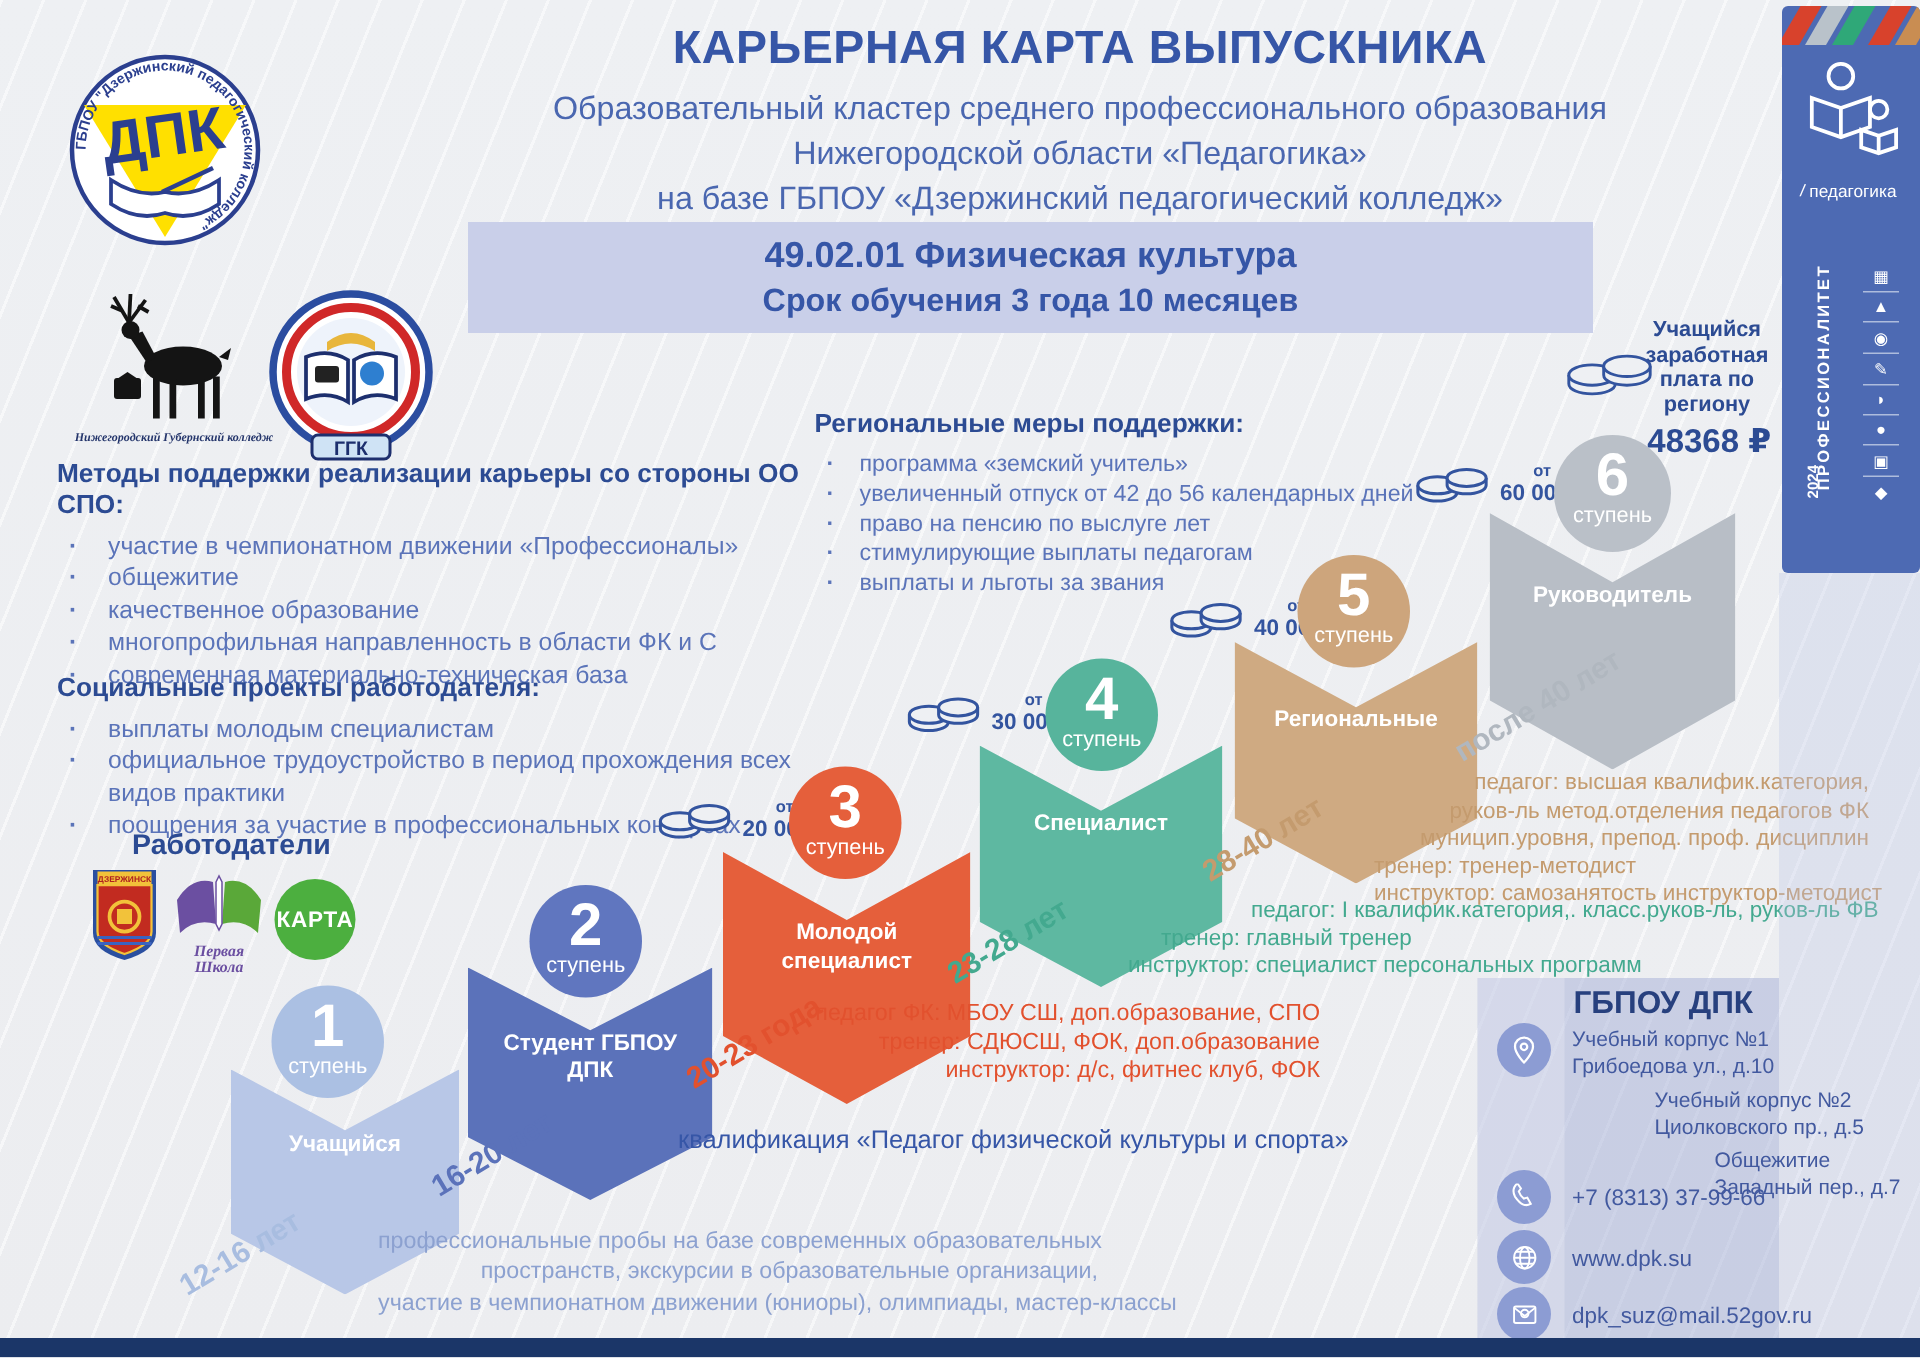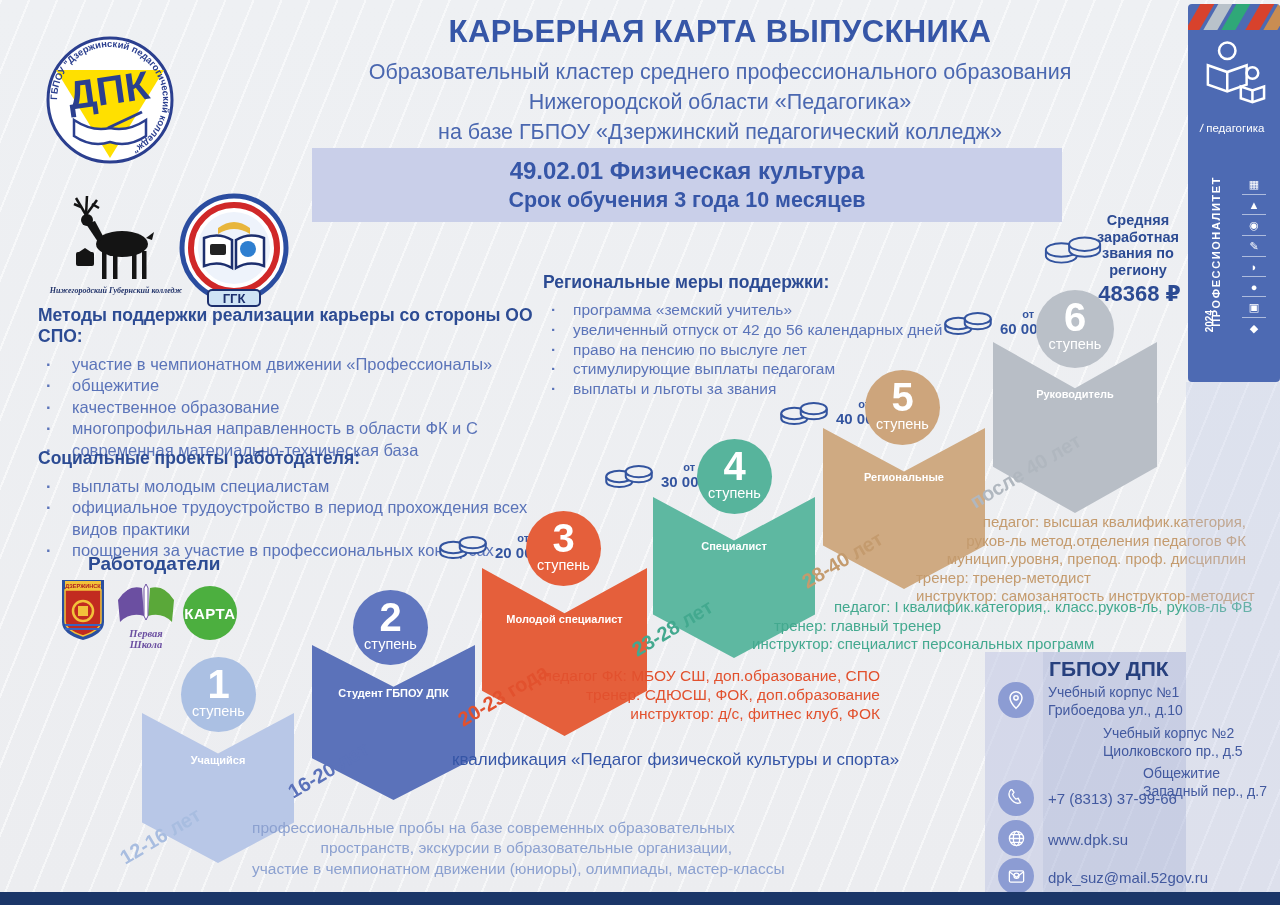--- a/index.html
+++ b/index.html
@@ -39,28 +39,28 @@
   .employers-h { left:88px; top:553px; font-size:19px; font-weight:800; color:#2c4b93; }
   .logo-sema { left:183px; top:586px; width:54px; height:54px; border-radius:50%;
     background:#4caf3f; display:flex; align-items:center; justify-content:center;
     color:#fff; font-weight:800; font-size:15px; letter-spacing:.5px; }
   .pervaya-txt { text-align:center; font-family:"Liberation Serif",serif; font-style:italic;
     color:#6b4fa1; font-size:10.5px; line-height:1.05; font-weight:700; }
 
   
   .chev { position:absolute; clip-path:polygon(0 0,50% 27%,100% 0,100% 73%,50% 100%,0 73%); }
   .role { position:absolute; top:27%; left:10px; right:10px; text-align:center;
-    color:#fff; font-weight:800; font-size:11px; line-height:1.22; }
+    color:#fff; font-weight:800; font-size:15px; line-height:1.22; }
   .badge { position:absolute; border-radius:50%; color:#fff; text-align:center; z-index:3; }
   .badge .n { font-size:40px; font-weight:800; line-height:1; margin-top:7px; }
   .badge .st { font-size:14.5px; font-weight:400; margin-top:-1px; }
   .age { position:absolute; font-weight:800; font-size:20px; white-space:nowrap;
     transform:rotate(-31deg); transform-origin:left center; }
 
-  .s1 .chev{ left:142px; top:713px; width:152px; height:150px; background:#b8c7e7; }
+  .s1 .chev{ left:154px; top:713px; width:152px; height:150px; background:#b8c7e7; }
   .s1 .badge{ left:181px; top:657px; width:75px; height:75px; background:#abc0e3; }
   .s1 .age{ left:122px; top:848px; color:#a8bde0; }
   .s2 .chev{ left:312px; top:645px; width:163px; height:155px; background:#5b72ba; }
   .s2 .badge{ left:353px; top:590px; width:75px; height:75px; background:#6076bf; }
   .s2 .age{ left:290px; top:782px; color:#5b72ba; }
   .s3 .chev{ left:482px; top:568px; width:165px; height:168px; background:#e55f3b; }
   .s3 .badge{ left:526px; top:511px; width:75px; height:75px; background:#e55f3b; }
   .s3 .age{ left:460px; top:710px; color:#e2512e; }
   .s4 .chev{ left:653px; top:497px; width:162px; height:161px; background:#5eb8a1; }
   .s4 .badge{ left:697px; top:439px; width:75px; height:75px; background:#57b49c; }
@@ -266,21 +266,21 @@
 
   <div class="abs region-salary">
     <svg width="62" height="32" viewBox="0 0 64 32">
       <g fill="#eef0f3" stroke="#33549f" stroke-width="2">
         <path d="M4 16 v6 c0 4 7 7 16 7 s16 -3 16 -7 v-6"></path>
           <ellipse cx="20" cy="16" rx="16" ry="7"></ellipse>
         <path d="M28 10 v6 c0 4 7 7 16 7 s16 -3 16 -7 v-6"></path>
           <ellipse cx="44" cy="10" rx="16" ry="7"></ellipse>
       </g>
     </svg>
-    <div class="lbl">Средняя заработная звания по региону</div>
+    <div class="lbl">Учащийся заработная плата по региону</div>
     <div class="amt">48368 ₽</div>
   </div>
 
   <div class="s1">
     <div class="abs badge">
       <div class="n">1</div>
       <div class="st">ступень</div>
     </div>
     <div class="abs chev">
       <div class="role">Учащийся</div>

